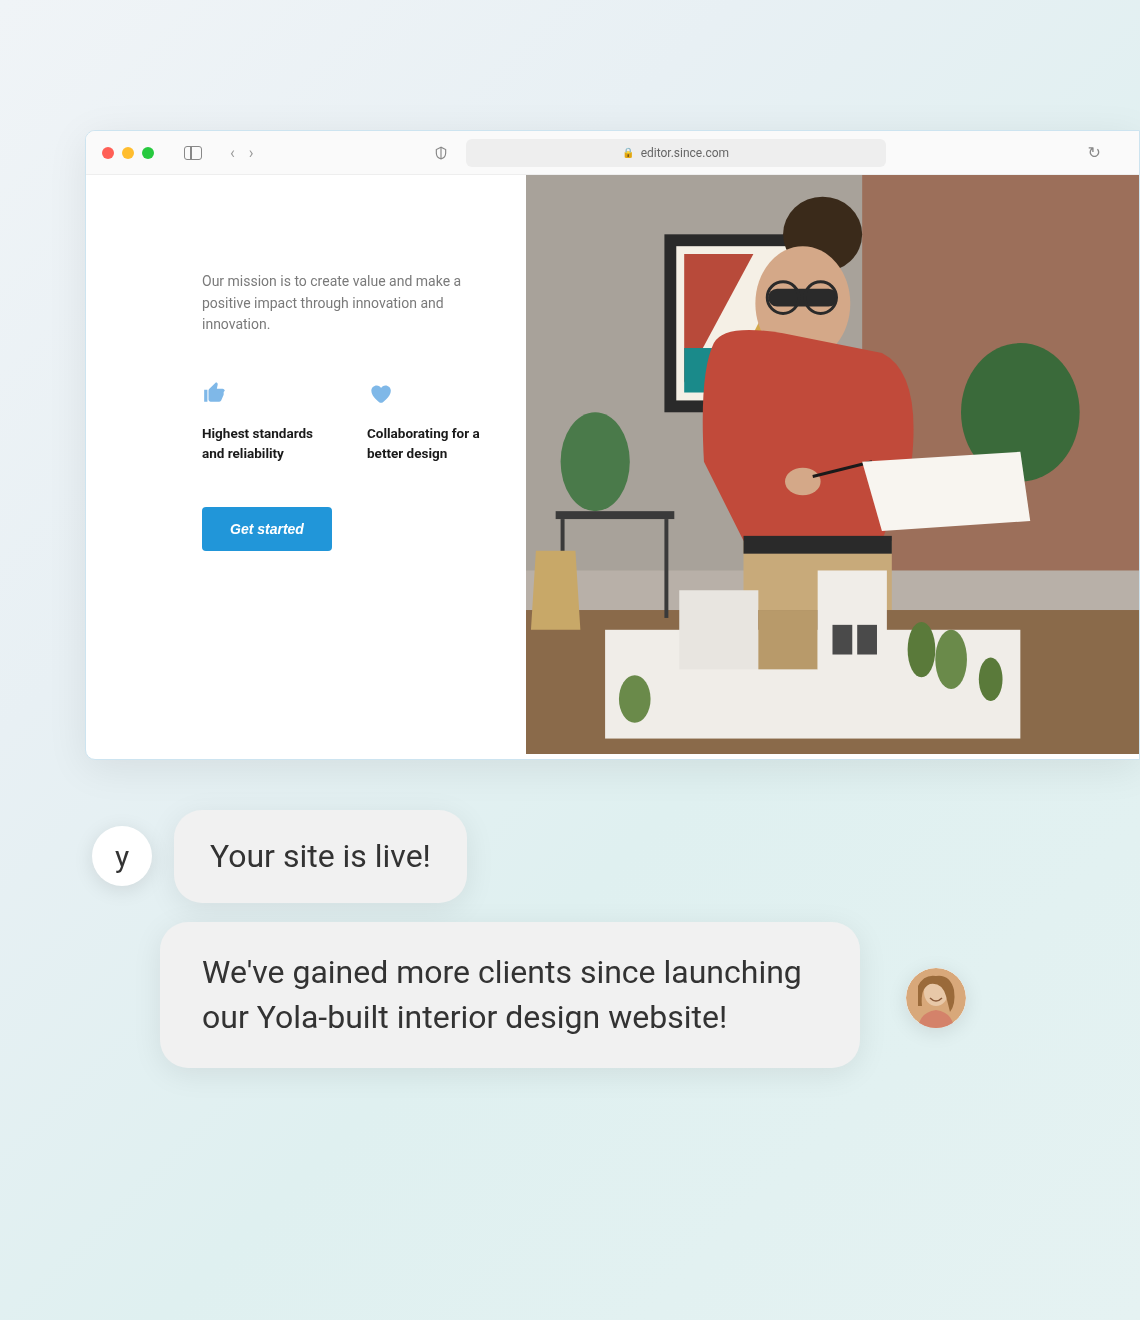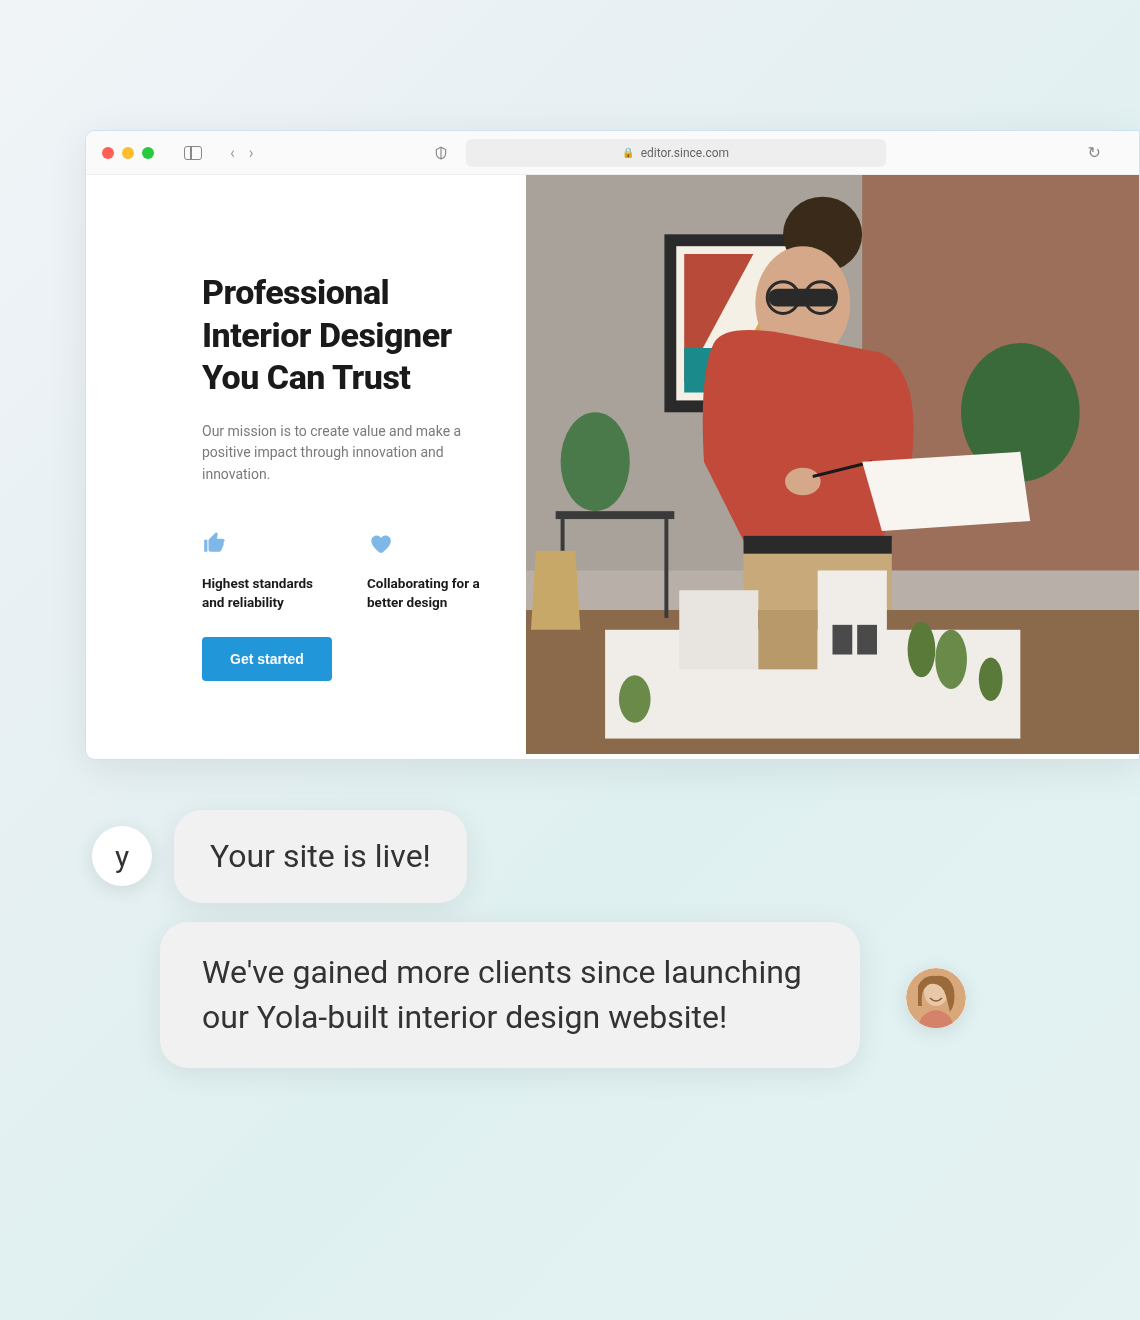--- a/index.html
+++ b/index.html
@@ -94,21 +94,21 @@
 .hero-subtitle {
   font-size: 14px;
   color: #7a7a7a;
   line-height: 1.55;
   margin-bottom: 44px;
   max-width: 260px;
 }
 .features-row {
   display: flex;
   gap: 44px;
-  margin-bottom: 24px;
+  margin-bottom: 44px;
 }
 .feature {
   width: 130px;
 }
 .feature-icon {
   width: 26px;
   height: 26px;
   margin-bottom: 18px;
   color: #7fb8e8;
 }
@@ -120,20 +120,21 @@
 }
 .cta-button {
   background: #2196d9;
   color: #fff;
   border: none;
   padding: 14px 28px;
   font-size: 14px;
   font-weight: 600;
   border-radius: 4px;
   cursor: pointer;
+  font-style: italic;
 }
 .hero-right {
   flex: 1;
   position: relative;
   overflow: hidden;
 }
 .hero-image-placeholder {
   position: absolute;
   inset: 0;
 }
@@ -200,21 +201,20 @@
     </span>
     <div class="address-bar">
       <span class="lock-icon">🔒</span>
       <span>editor.since.com</span>
     </div>
     <span class="refresh-icon">↻</span>
   </div>
 
   <div class="page-content">
     <div class="hero-left">
-      <h1 class="hero-title">Professional Interior Designer You Can Trust</h1>
       <p class="hero-subtitle">Our mission is to create value and make a positive impact through innovation and innovation.</p>
       <div class="features-row">
         <div class="feature">
           <div class="feature-icon">
             <svg viewBox="0 0 24 24" fill="currentColor">
                 <path d="M2 20h3V9H2v11zm19-10c0-1.1-.9-2-2-2h-5.3l.8-3.8v-.3c0-.4-.2-.8-.4-1.1L13 2 6.6 8.4c-.4.4-.6.9-.6 1.4V18c0 1.1.9 2 2 2h8c.8 0 1.5-.5 1.8-1.2l2.1-5c.1-.2.1-.5.1-.8v-2z"></path>
               </svg>
           </div>
           <div class="feature-text">Highest standards and reliability</div>
         </div>

